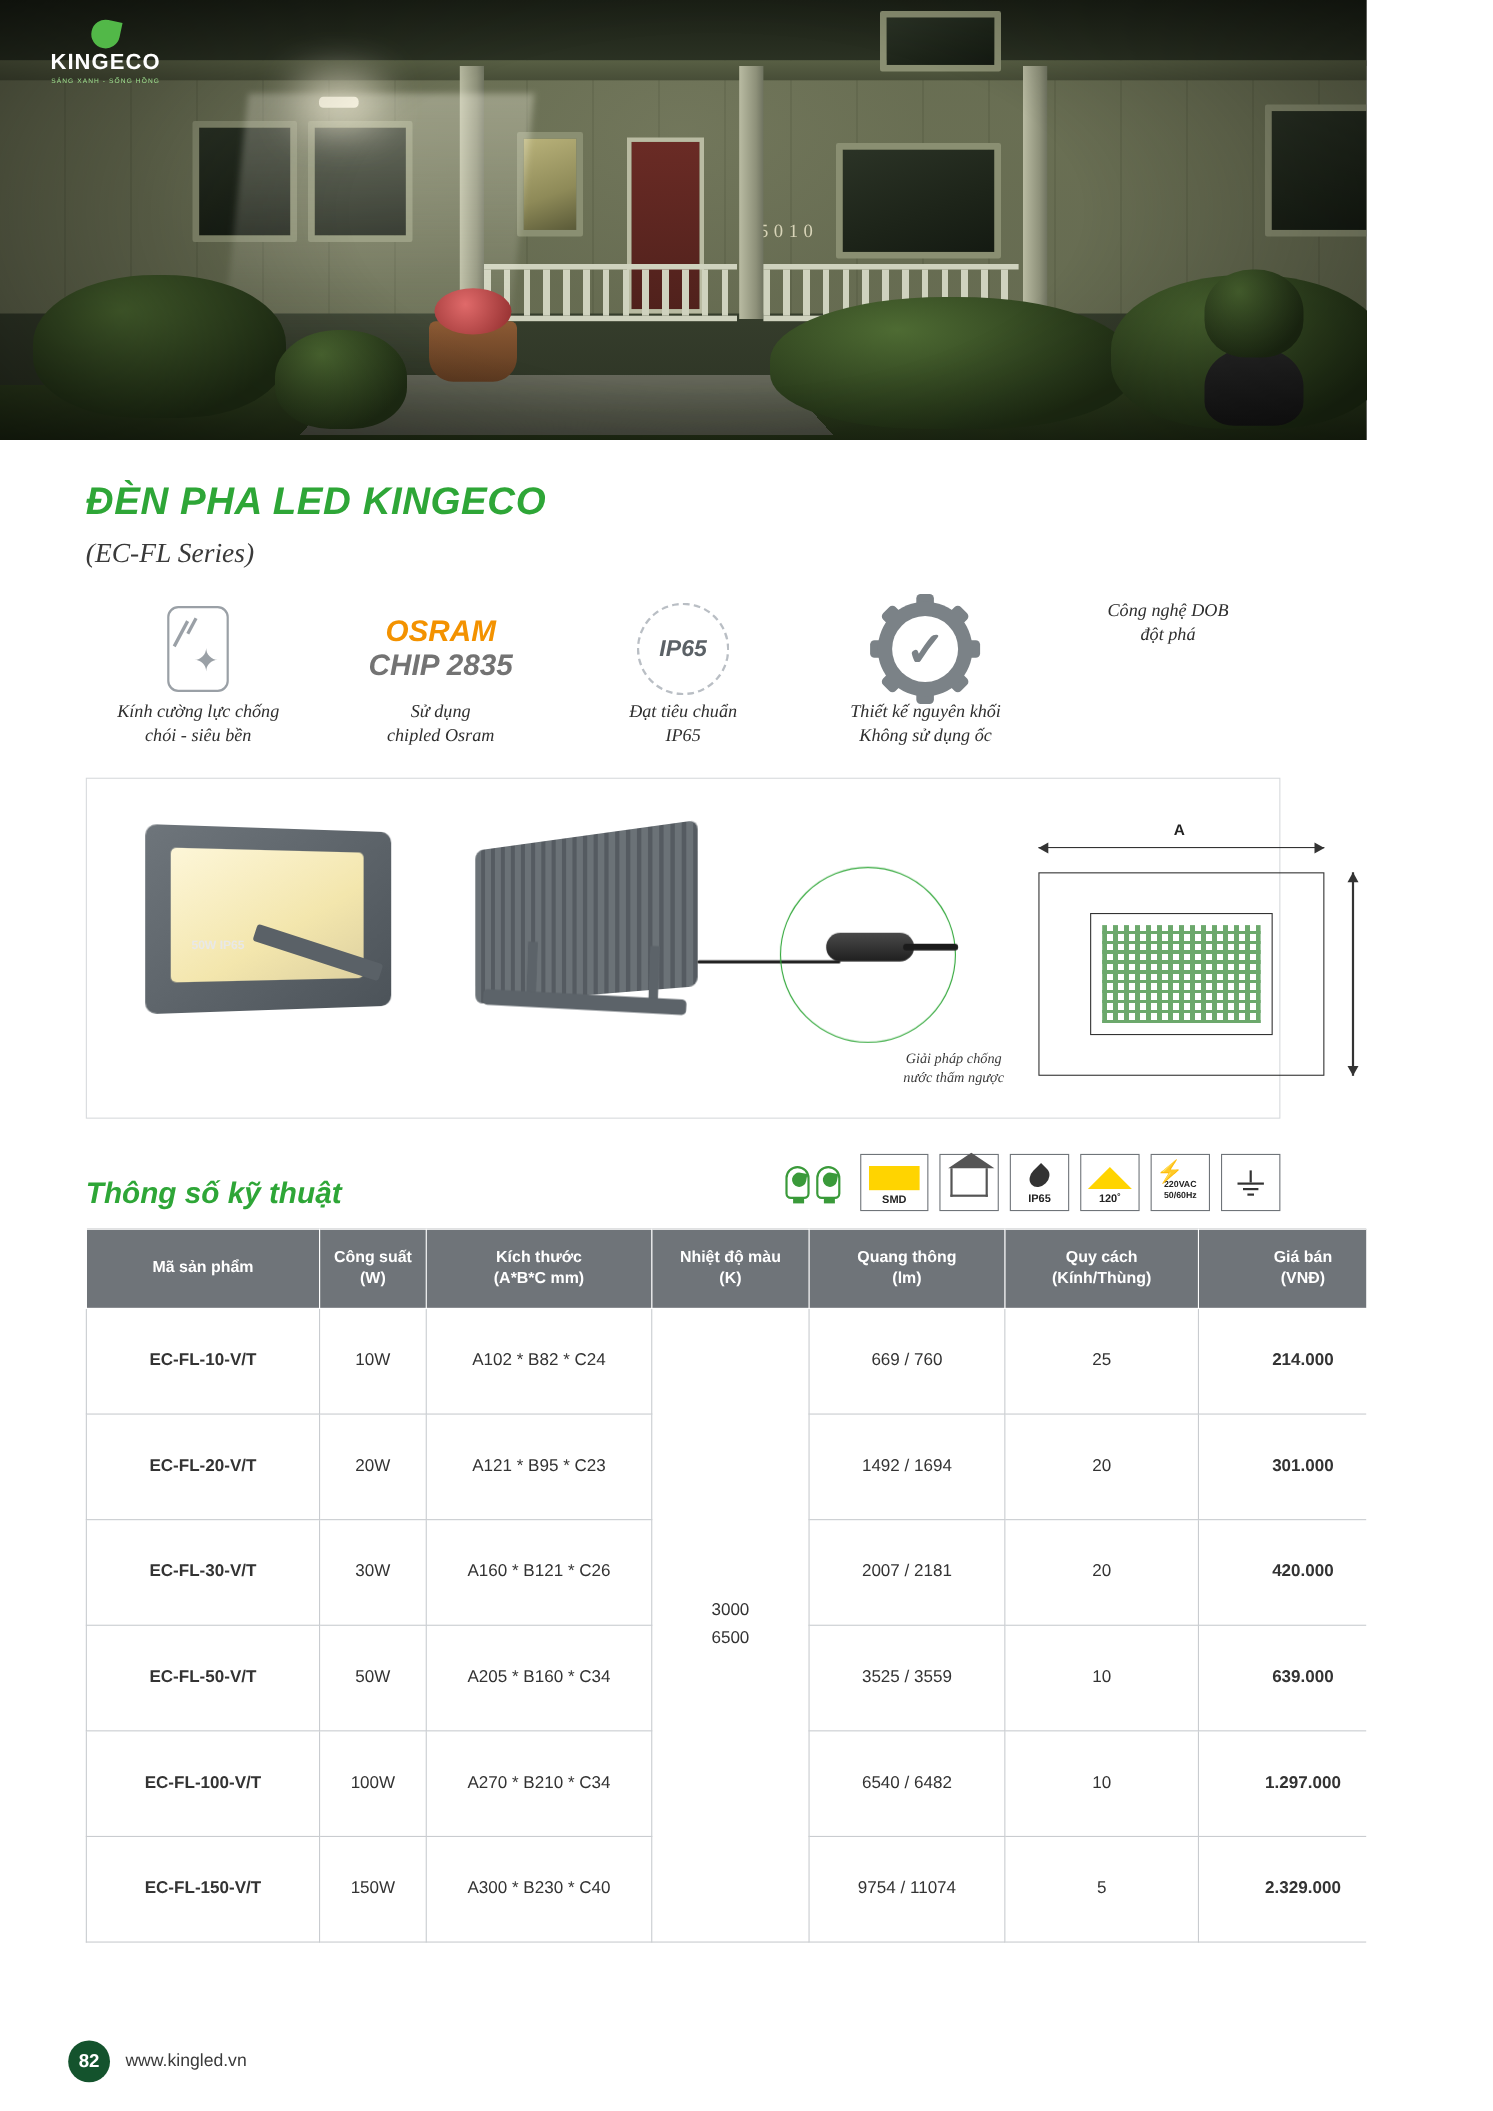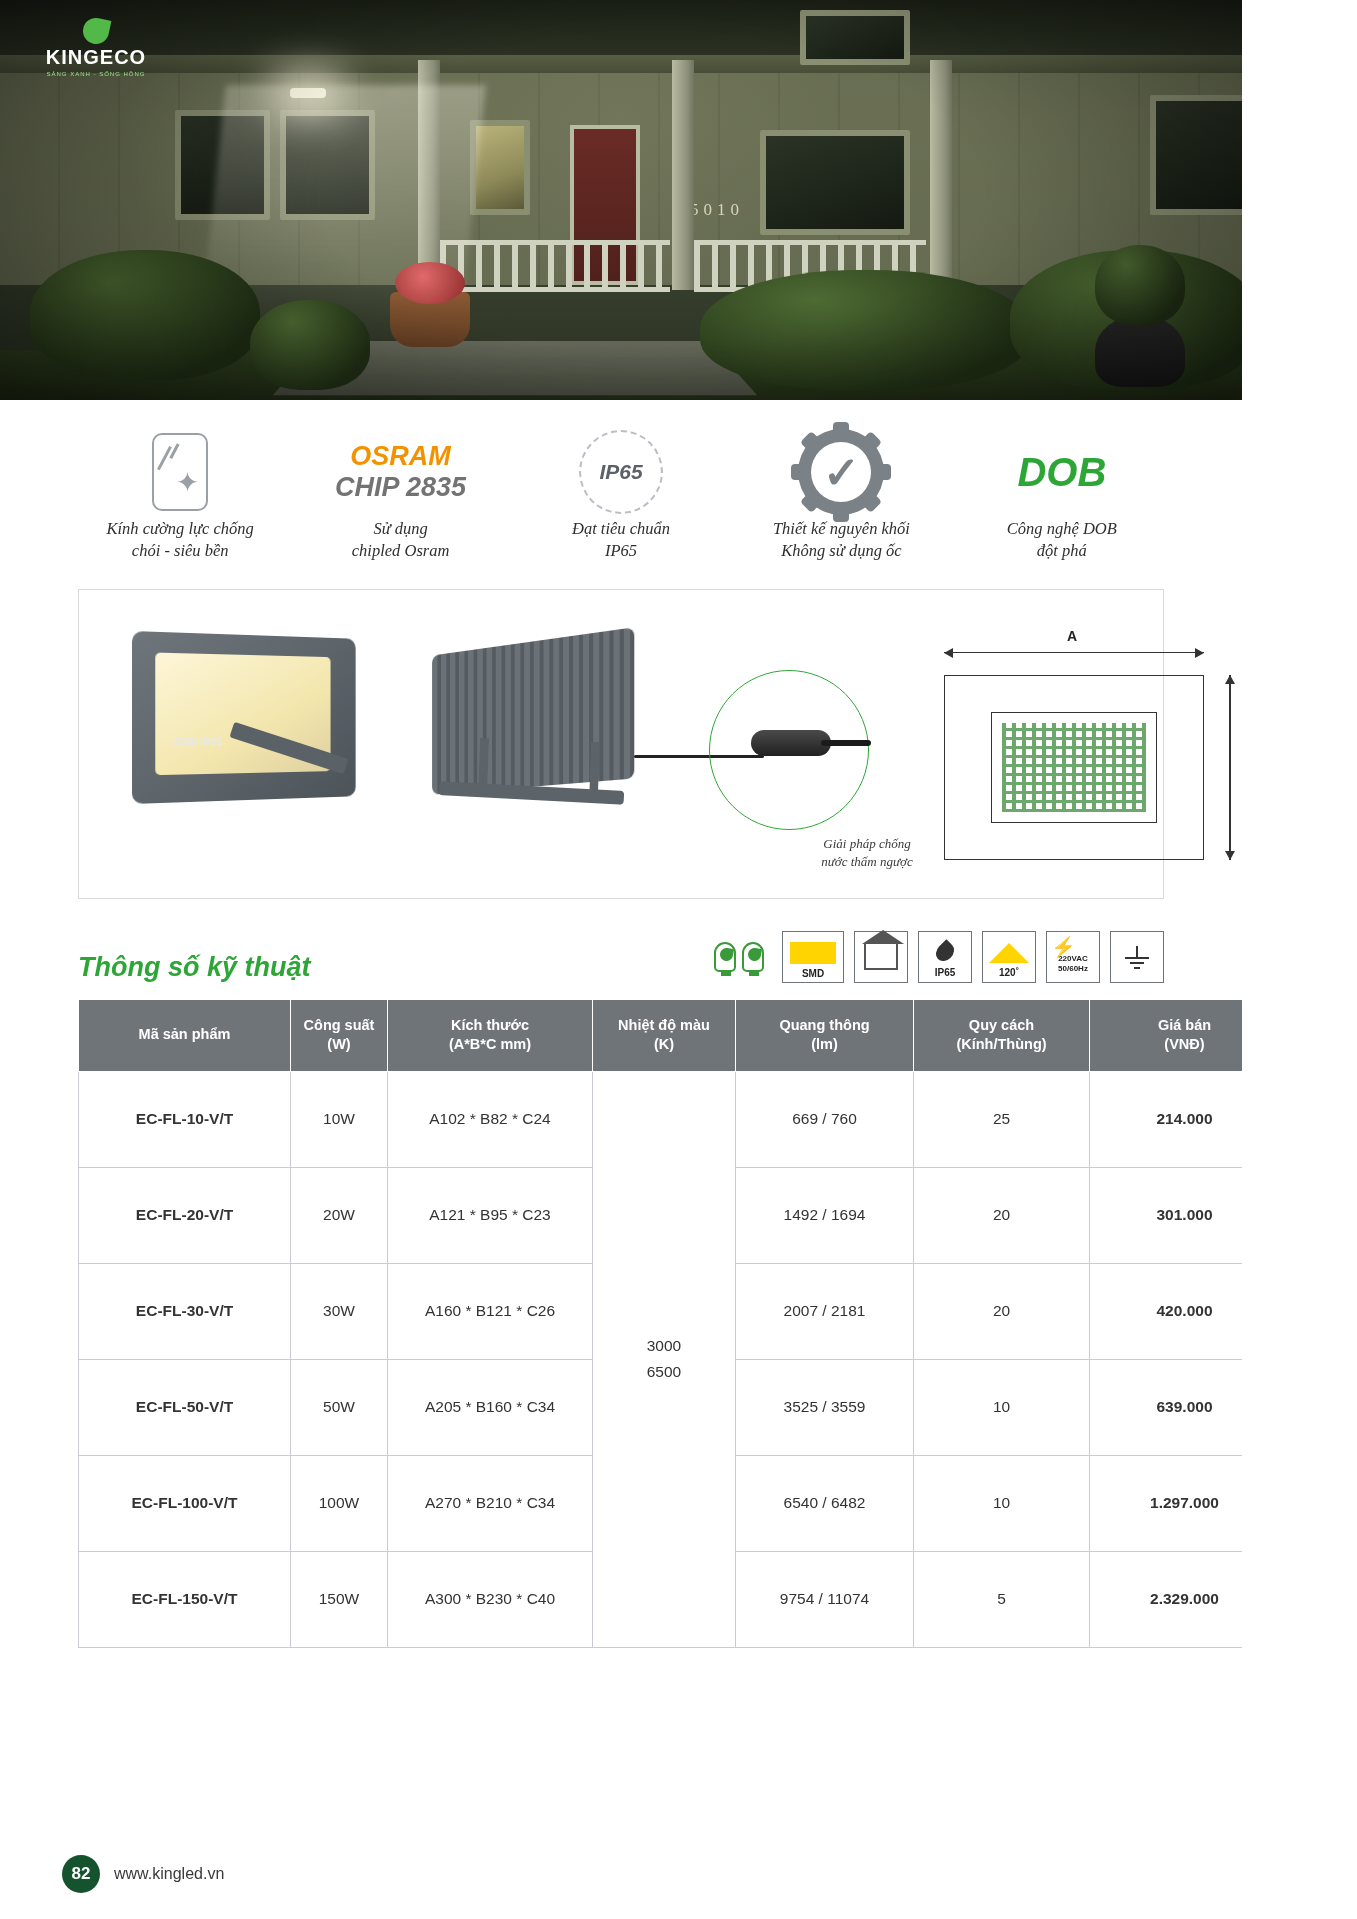--- a/index.html
+++ b/index.html
@@ -502,20 +502,24 @@
 
     <div class="hero-vignette"></div>
 
     <div class="logo">
       <div class="logo-leaf"></div>
       <div class="logo-word">KINGECO</div>
       <div class="logo-sub">SÁNG XANH - SỐNG HỒNG</div>
     </div>
   </div>
 
+  <div class="title-wrap">
+    <h1 class="main-title">ĐÈN PHA LED KINGECO</h1>
+    <div class="sub-title">(EC-FL Series)</div>
+  </div>
 
   <div class="features">
 
     <div class="feature">
       <div class="feature-icon">
         <div class="glass-icon">
           <span class="sparkle">✦</span>
         </div>
       </div>
       <div class="feature-text" style="white-space:pre-line;">Kính cường lực chống
@@ -551,23 +555,20 @@
           <div class="gear-body"></div>
           <div class="gear-inner"></div>
           <div class="gear-check">✓</div>
         </div>
       </div>
       <div class="feature-text" style="white-space:pre-line;">Thiết kế nguyên khối
 Không sử dụng ốc</div>
     </div>
 
     <div class="feature">
-      <div class="feature-icon">
-        <div class="dob-text">DOB</div>
-      </div>
       <div class="feature-text" style="white-space:pre-line;">Công nghệ DOB
 đột phá</div>
     </div>
   </div>
 
   <div class="product-box">
     <div class="lamp-front">
       <div class="lamp-front-face"></div>
     </div>
     <div class="lamp-front-stand"></div>

